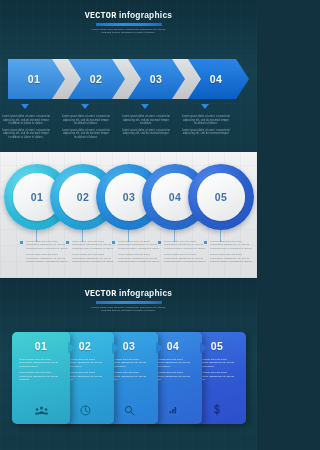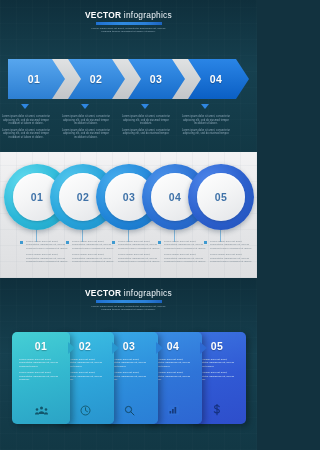--- a/index.html
+++ b/index.html
@@ -22,22 +22,22 @@
       repeating-linear-gradient(90deg,rgba(255,255,255,.045) 0 1px,transparent 1px 16px),
       repeating-linear-gradient(0deg,rgba(255,255,255,.035) 0 1px,transparent 1px 16px);}
   .grid-l{position:absolute;inset:0;opacity:.5;
     background-image:
       repeating-linear-gradient(90deg,rgba(120,135,150,.13) 0 1px,transparent 1px 16px),
       repeating-linear-gradient(0deg,rgba(120,135,150,.10) 0 1px,transparent 1px 16px);}
 
   
   .hdr{position:absolute;left:0;width:257px;text-align:center;z-index:4;}
   .hdr .t{font-size:8.4px;letter-spacing:.25px;color:#ffffff;white-space:nowrap;}
-  .hdr .t b{font-weight:bold;}
-  .hdr .t i{font-style:normal;font-weight:normal;color:#eef4f8;}
+  .hdr .t b{font-weight:bold;font-family:Liberation Mono, monospace;}
+  .hdr .t i{font-style:normal;font-weight:bold;color:#eef4f8;}
   .rule{width:66px;height:2.6px;margin:2.4px auto 2.2px;
     background:linear-gradient(90deg,#1f6fd0 0%,#2f8ae0 40%,#2a7fd8 75%,#1d63bf 100%);}
   .sub{font-size:2.5px;line-height:3.3px;color:#9fb7c6;width:80px;margin:0 auto;
     letter-spacing:.08px;}
 
   
   .arrows{position:absolute;top:59px;left:8px;width:241px;height:40px;z-index:3;}
   .arrows svg{display:block;}
   .anum{position:absolute;top:0;height:40px;line-height:40px;color:#fff;
     font-size:10.5px;font-weight:bold;text-align:center;letter-spacing:.4px;

